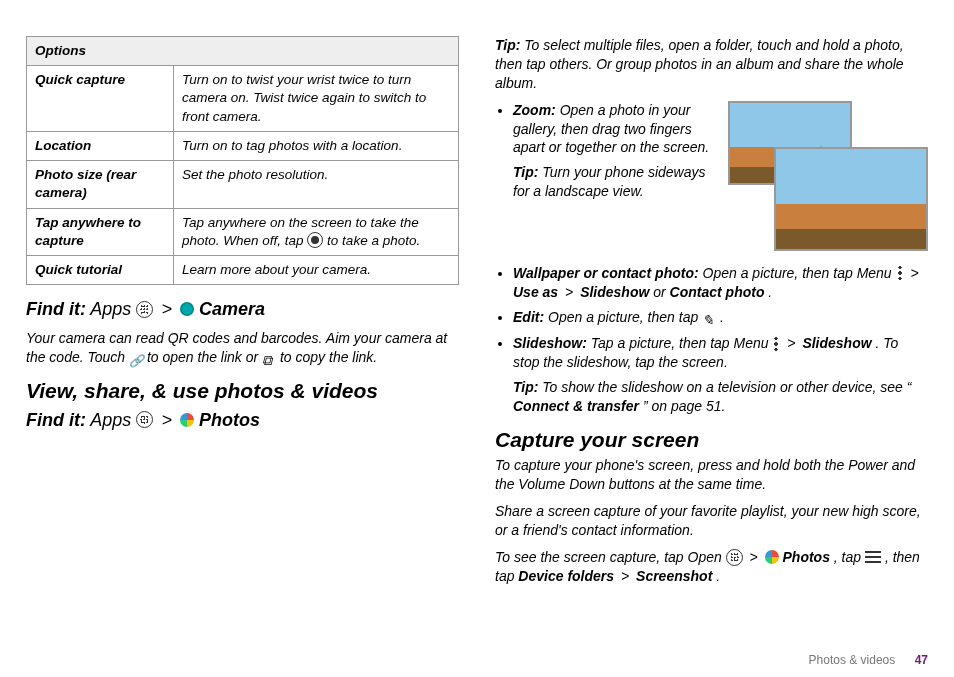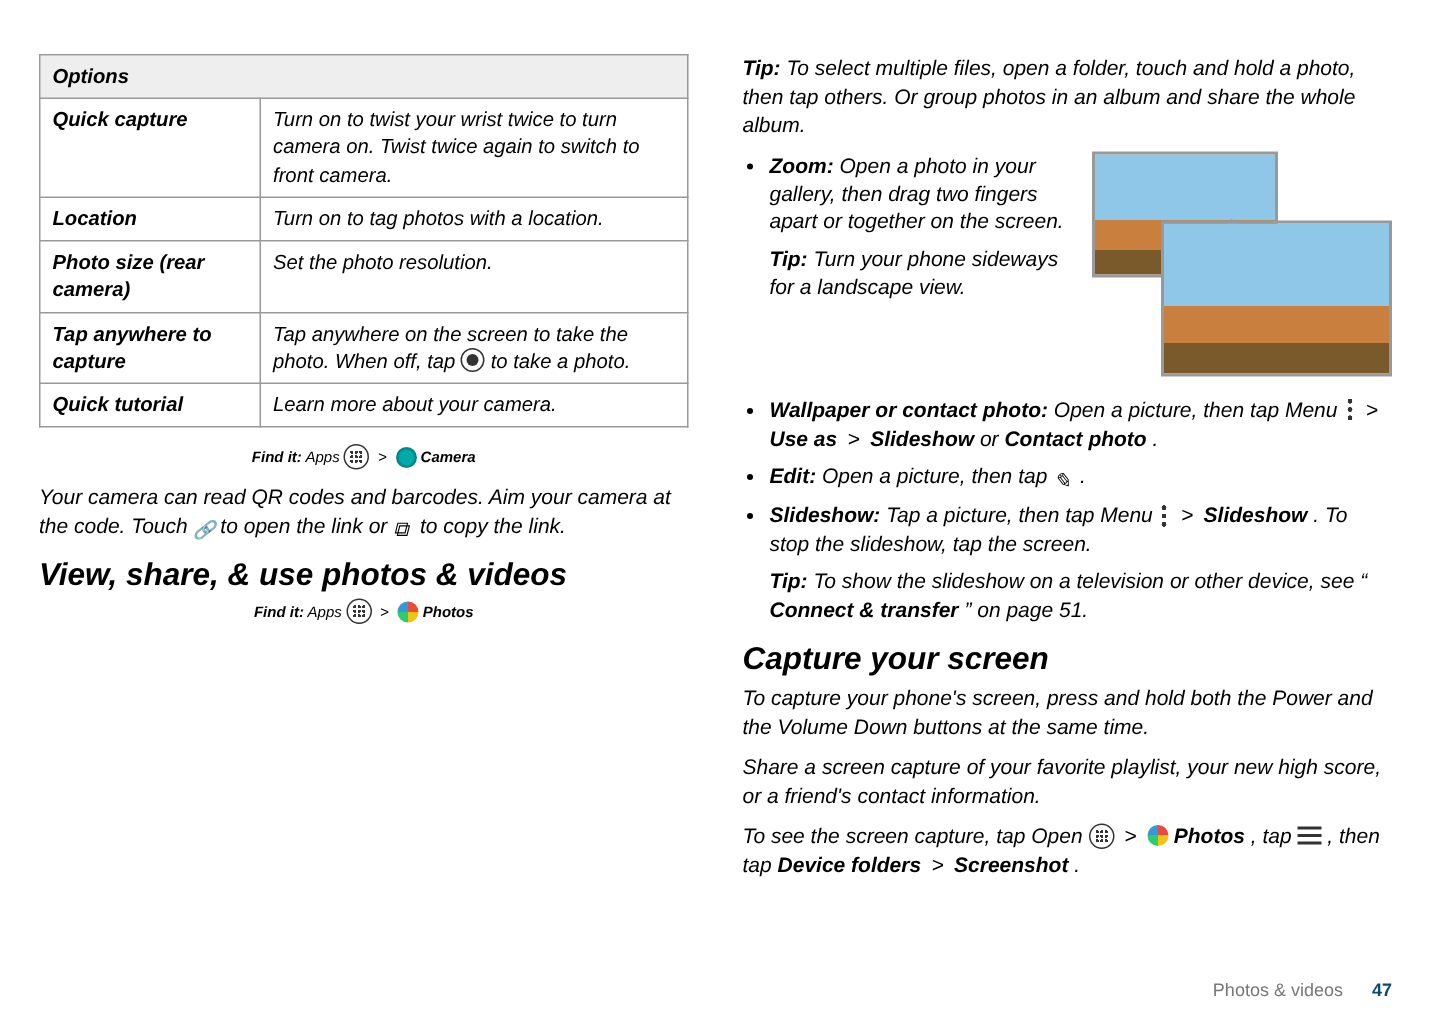--- a/index.html
+++ b/index.html
@@ -33,21 +33,21 @@
   table.options th {
     background:#eee;
     font-weight:bold;
   }
   table.options td.k { font-weight:bold; width:130px; }
   h2 {
     font-size:21px;
     font-weight:600;
     margin:10px 0 2px 0;
   }
-  .findit { font-size:10px; margin:0 0 6px 0;text-align:center; }
+  .findit { font-size:18px; margin:0 0 6px 0; }
   .bold { font-weight:bold; }
   ul.bullets { list-style:disc; padding-left:18px; margin:4px 0; }
   ul.bullets > li { margin-bottom:7px; }
   .ico {
     display:inline-block;
     vertical-align:middle;
     width:14px; height:14px;
     position:relative;
     top:-1px;
   }
@@ -118,21 +118,21 @@
   }
   .photo-stack .arrow::before,.photo-stack .arrow::after{
     content:"";position:absolute;background:#999;
   }
   .photo-stack .arrow::before{left:0;top:14px;width:34px;height:6px;}
   .photo-stack .arrow::after{right:-2px;top:8px;width:0;height:0;border:10px solid transparent;border-left:14px solid #999;background:none;}
   .footer {
     position:absolute; right:26px; bottom:10px;
     font-size:12px; color:#777;
   }
-  .footer .pn { margin-left:16px; font-weight:bold;color:#0c4a6e;}
+  .footer .pn { margin-left:16px; font-weight:bold;color:#701a75;}
   .gt { margin:0 3px; }
   .zoomwrap::after { content:""; display:block; clear:both; }
 </style>
 </head>
 <body>
 
 <div class="page">
 
   <div class="col">
 

